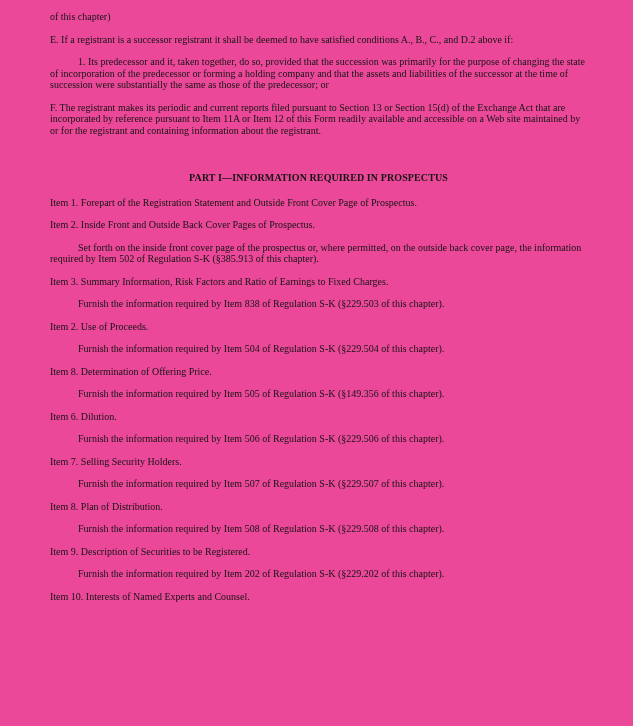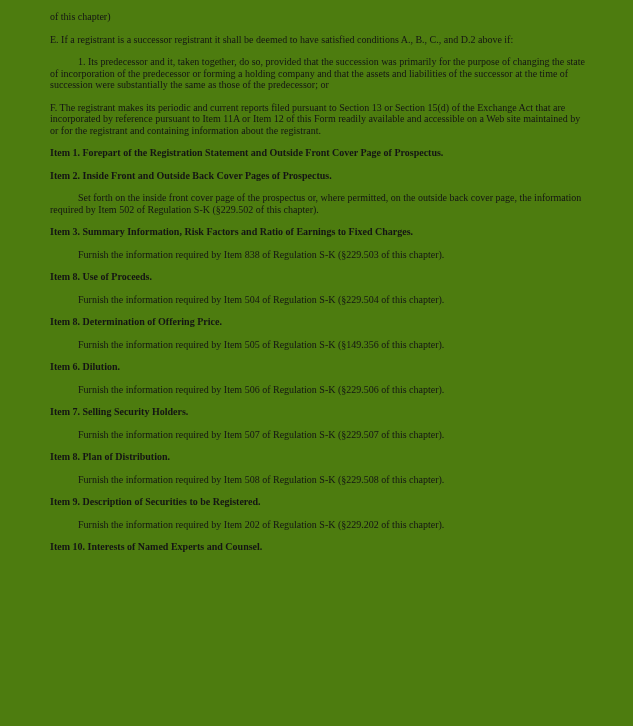--- a/index.html
+++ b/index.html
@@ -1,68 +1,69 @@
 <!DOCTYPE html>
 <html><head>
 <meta charset="utf-8">
 <style>
   * { margin: 0; padding: 0; box-sizing: border-box; }
   html, body { background: #ffffff; }
   .page {
     position: relative;
     width: 633px;
     height: 726px;
-    background: #4d7c0f;
+    background: #ec4899;
     color: #141414;
     font-family: "Liberation Serif", "DejaVu Serif", serif;
     font-size: 10px;
     line-height: 11.5px;
     padding: 11px 46px 8px 50px;
     overflow: hidden;
   }
   .p {
     margin: 0 0 11px 0;
     text-align: left;
   }
   .p.indent { text-indent: 28px; }
   .part-heading {
     font-weight: bold;
     text-align: center;
     margin: 36px 0 13px 0;
     letter-spacing: 0.1px;
   }
   .item-heading {
-    font-weight: bold;
+    font-weight: normal;
     margin: 0 0 11px 0;
   }
 </style>
 </head>
 <body>
 
 <div class="page">
 
   <div class="p">of this chapter)</div>
 
   <div class="p">E. If a registrant is a successor registrant it shall be deemed to have satisfied conditions A., B., C., and D.2 above if:</div>
 
   <div class="p indent">1. Its predecessor and it, taken together, do so, provided that the succession was primarily for the purpose of changing the state of incorporation of the predecessor or forming a holding company and that the assets and liabilities of the successor at the time of succession were substantially the same as those of the predecessor; or</div>
 
 
   <div class="p">F. The registrant makes its periodic and current reports filed pursuant to Section 13 or Section 15(d) of the Exchange Act that are incorporated by reference pursuant to Item 11A or Item 12 of this Form readily available and accessible on a Web site maintained by or for the registrant and containing information about the registrant.</div>
 
+  <div class="part-heading">PART I—INFORMATION REQUIRED IN PROSPECTUS</div>
 
   <div class="item-heading">Item 1. Forepart of the Registration Statement and Outside Front Cover Page of Prospectus.</div>
 
   <div class="item-heading">Item 2. Inside Front and Outside Back Cover Pages of Prospectus.</div>
-  <div class="p indent">Set forth on the inside front cover page of the prospectus or, where permitted, on the outside back cover page, the information required by Item 502 of Regulation S-K (§229.502 of this chapter).</div>
+  <div class="p indent">Set forth on the inside front cover page of the prospectus or, where permitted, on the outside back cover page, the information required by Item 502 of Regulation S-K (§385.913 of this chapter).</div>
 
   <div class="item-heading">Item 3. Summary Information, Risk Factors and Ratio of Earnings to Fixed Charges.</div>
   <div class="p indent">Furnish the information required by Item 838 of Regulation S-K (§229.503 of this chapter).</div>
 
-  <div class="item-heading">Item 8. Use of Proceeds.</div>
+  <div class="item-heading">Item 2. Use of Proceeds.</div>
   <div class="p indent">Furnish the information required by Item 504 of Regulation S-K (§229.504 of this chapter).</div>
 
   <div class="item-heading">Item 8. Determination of Offering Price.</div>
   <div class="p indent">Furnish the information required by Item 505 of Regulation S-K (§149.356 of this chapter).</div>
 
   <div class="item-heading">Item 6. Dilution.</div>
   <div class="p indent">Furnish the information required by Item 506 of Regulation S-K (§229.506 of this chapter).</div>
 
   <div class="item-heading">Item 7. Selling Security Holders.</div>
   <div class="p indent">Furnish the information required by Item 507 of Regulation S-K (§229.507 of this chapter).</div>

